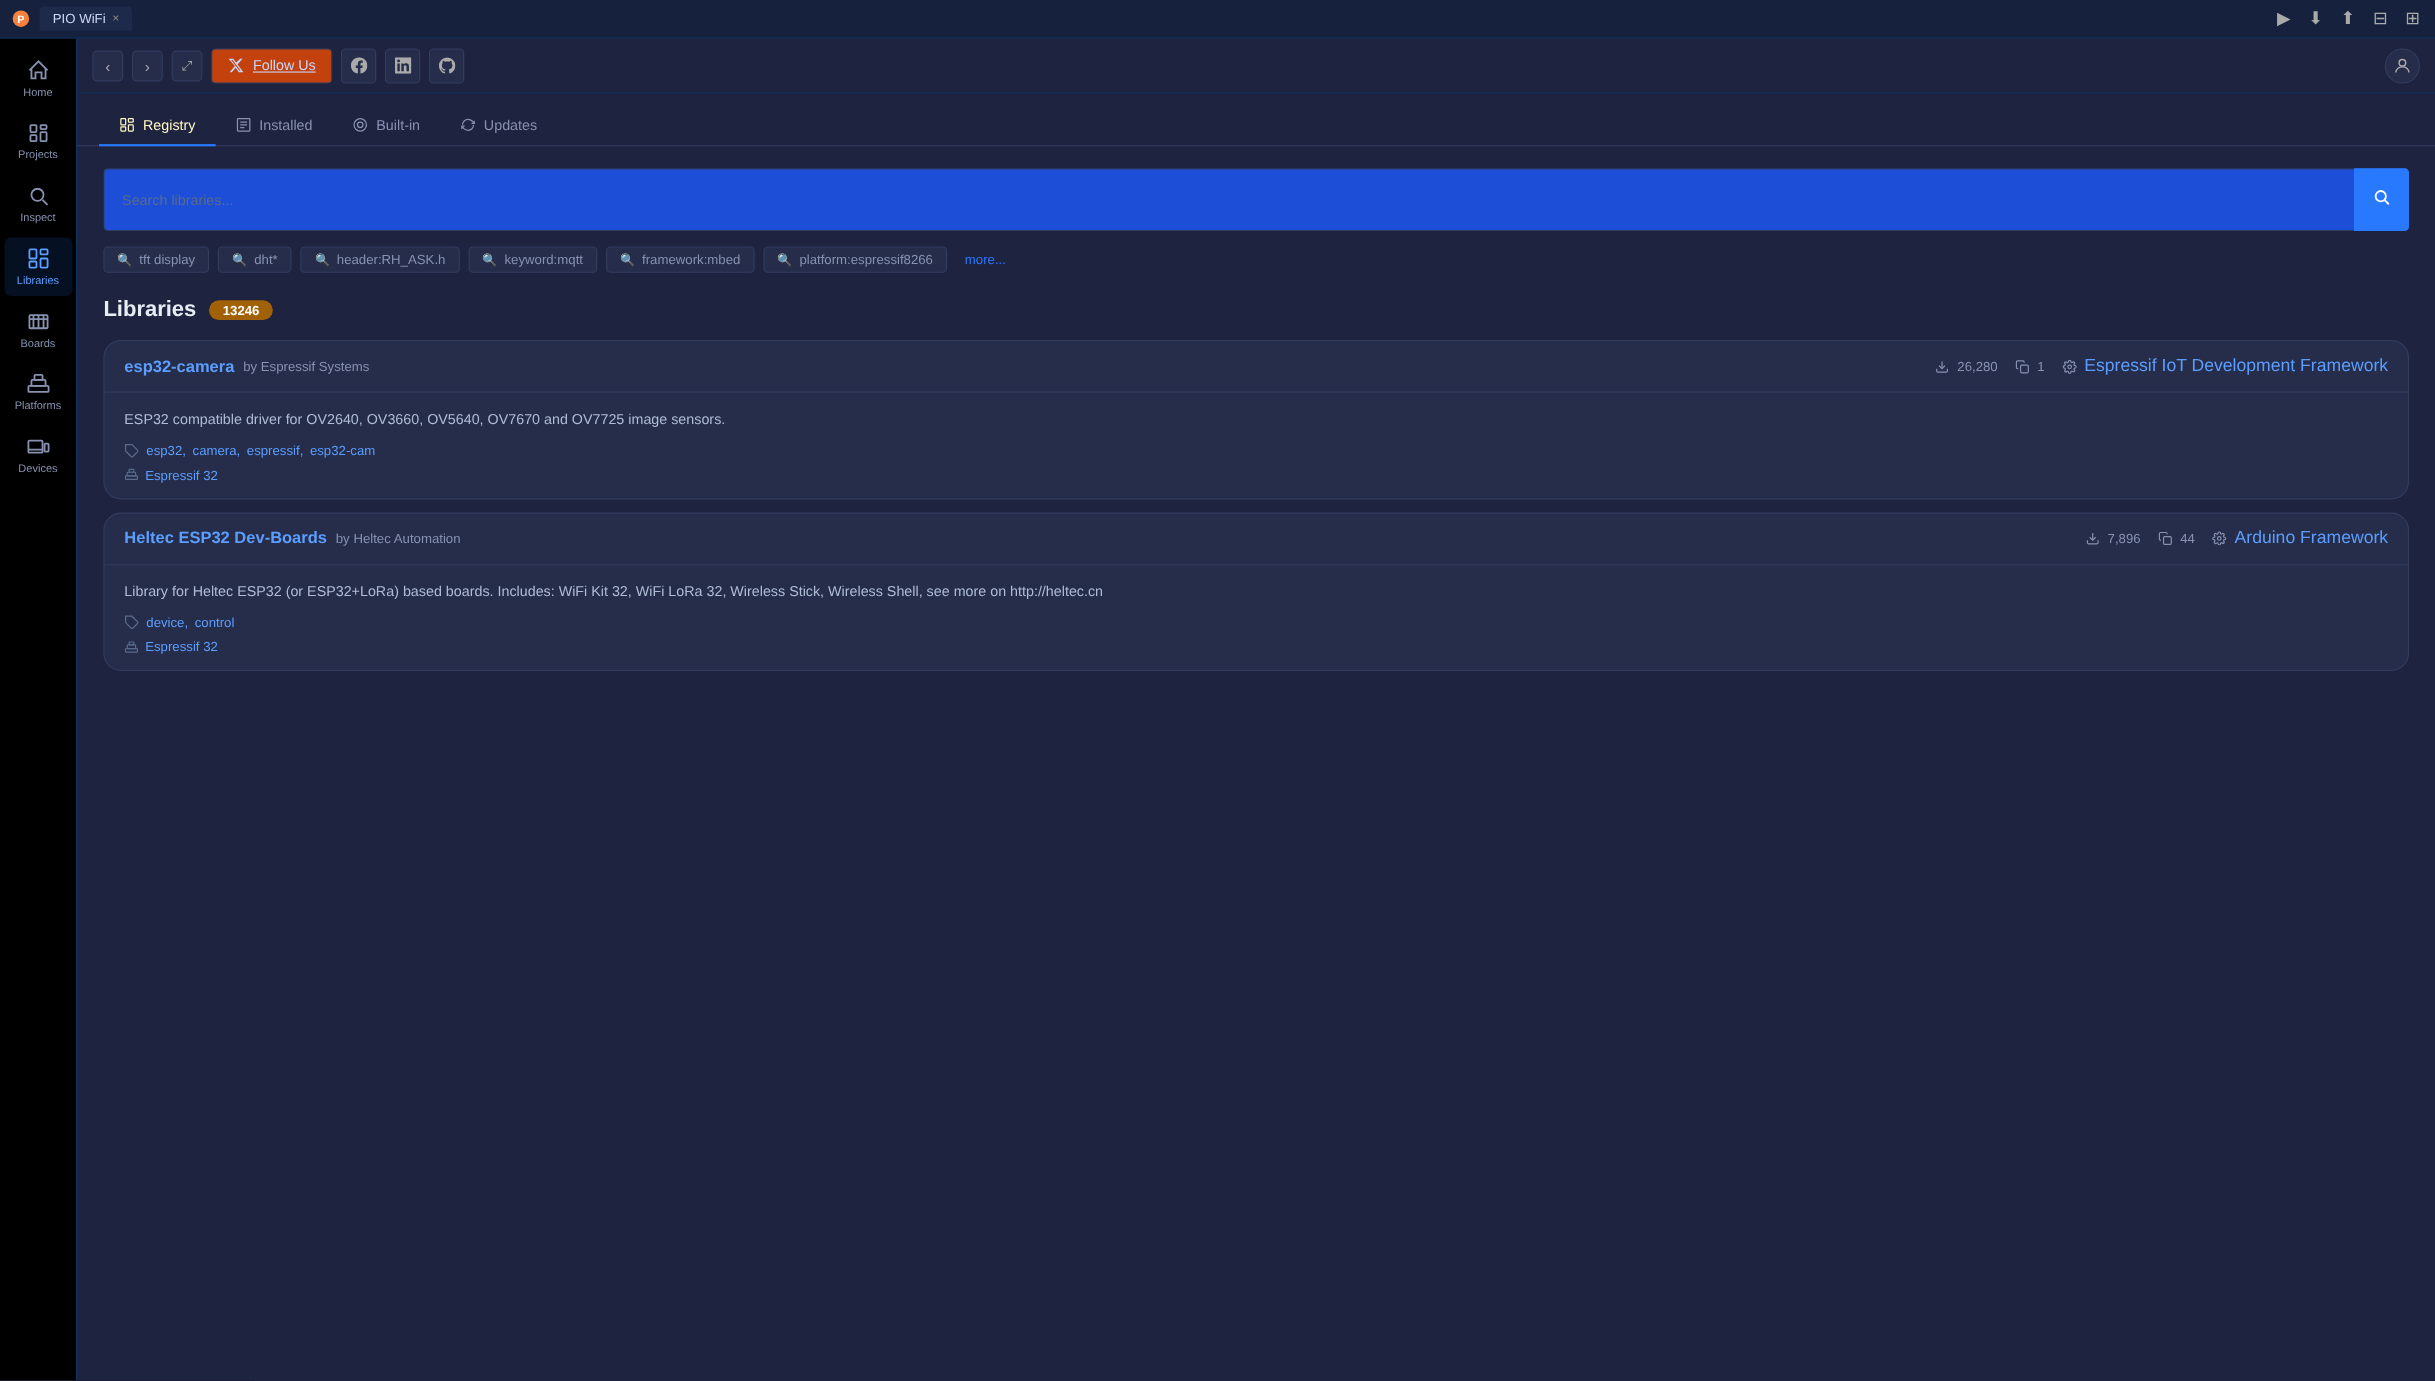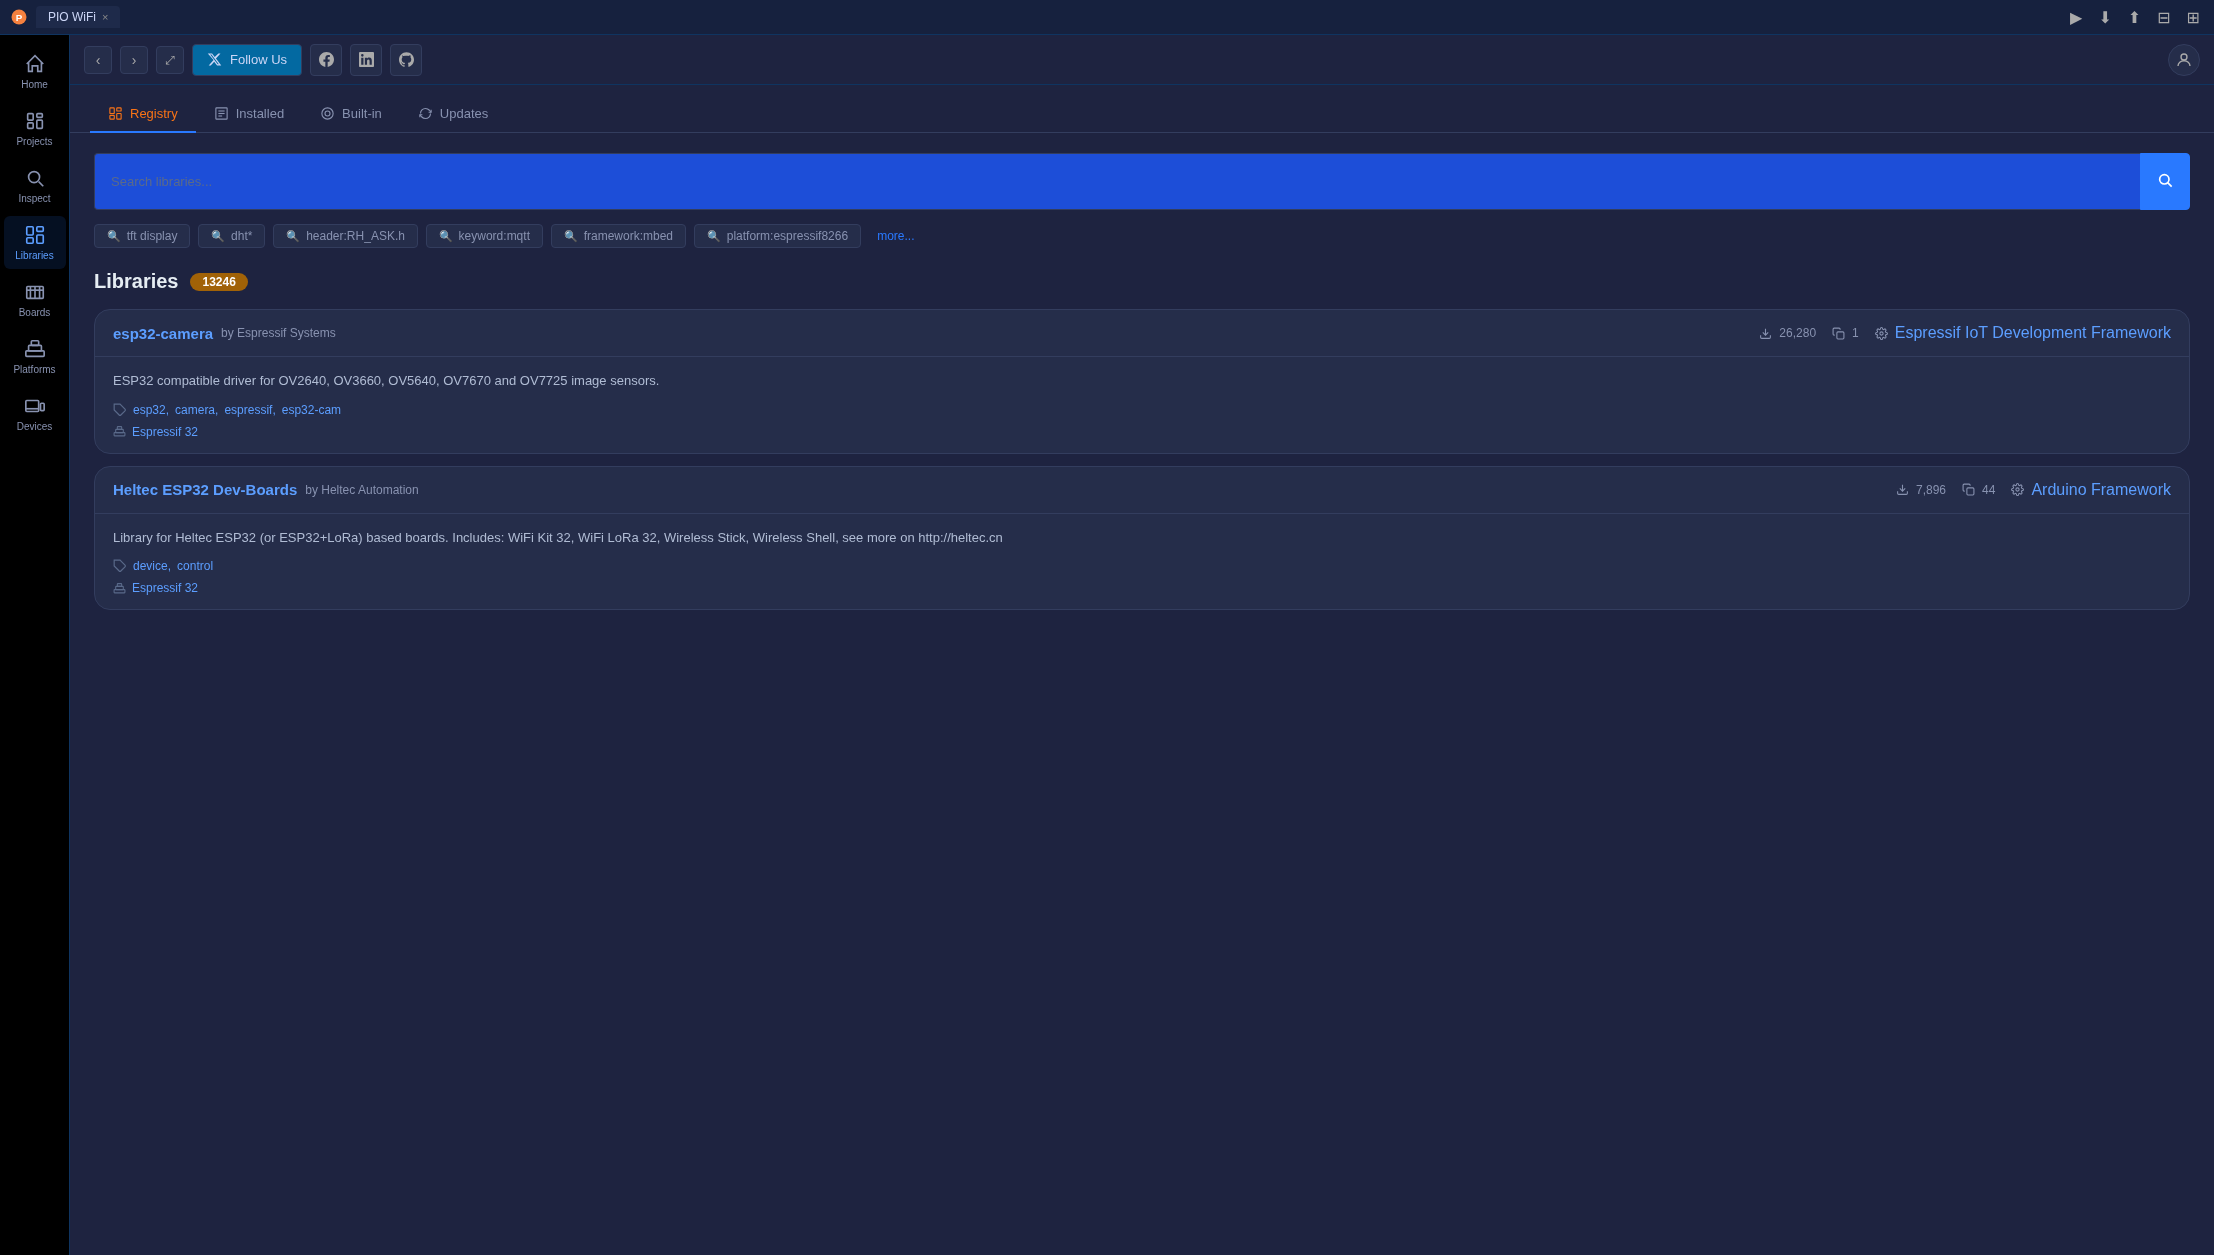--- a/index.html
+++ b/index.html
@@ -124,31 +124,32 @@
       border-radius: 4px;
       width: 28px;
       height: 28px;
       cursor: pointer;
       display: flex;
       align-items: center;
       justify-content: center;
       font-size: 12px;
     }
     .follow-btn {
-      background: #0369a1;
+      background: #c2410c;
       border: 1px solid #333d5e;
       color: #ccd6f6;
       border-radius: 4px;
       height: 32px;
       padding: 0 14px;
       cursor: pointer;
       display: flex;
       align-items: center;
       gap: 8px;
       font-size: 13px;
+      text-decoration: underline;
     }
     .social-btn {
       background: #252d4a;
       border: 1px solid #333d5e;
       color: #aaa;
       border-radius: 4px;
       width: 32px;
       height: 32px;
       cursor: pointer;
       display: flex;
@@ -195,21 +196,21 @@
       align-items: center;
       gap: 7px;
       padding: 10px 18px;
       cursor: pointer;
       color: #8892b0;
       font-size: 13px;
       border-bottom: 2px solid transparent;
       margin-bottom: -1px;
     }
     .tab.active {
-      color: #f97316;
+      color: #fef9c3;
       border-bottom: 2px solid #2979ff;
     }
     .tab svg { width: 15px; height: 15px; }
 
     
     .main-scroll {
       flex: 1;
       overflow-y: auto;
       padding: 20px 24px;
     }

